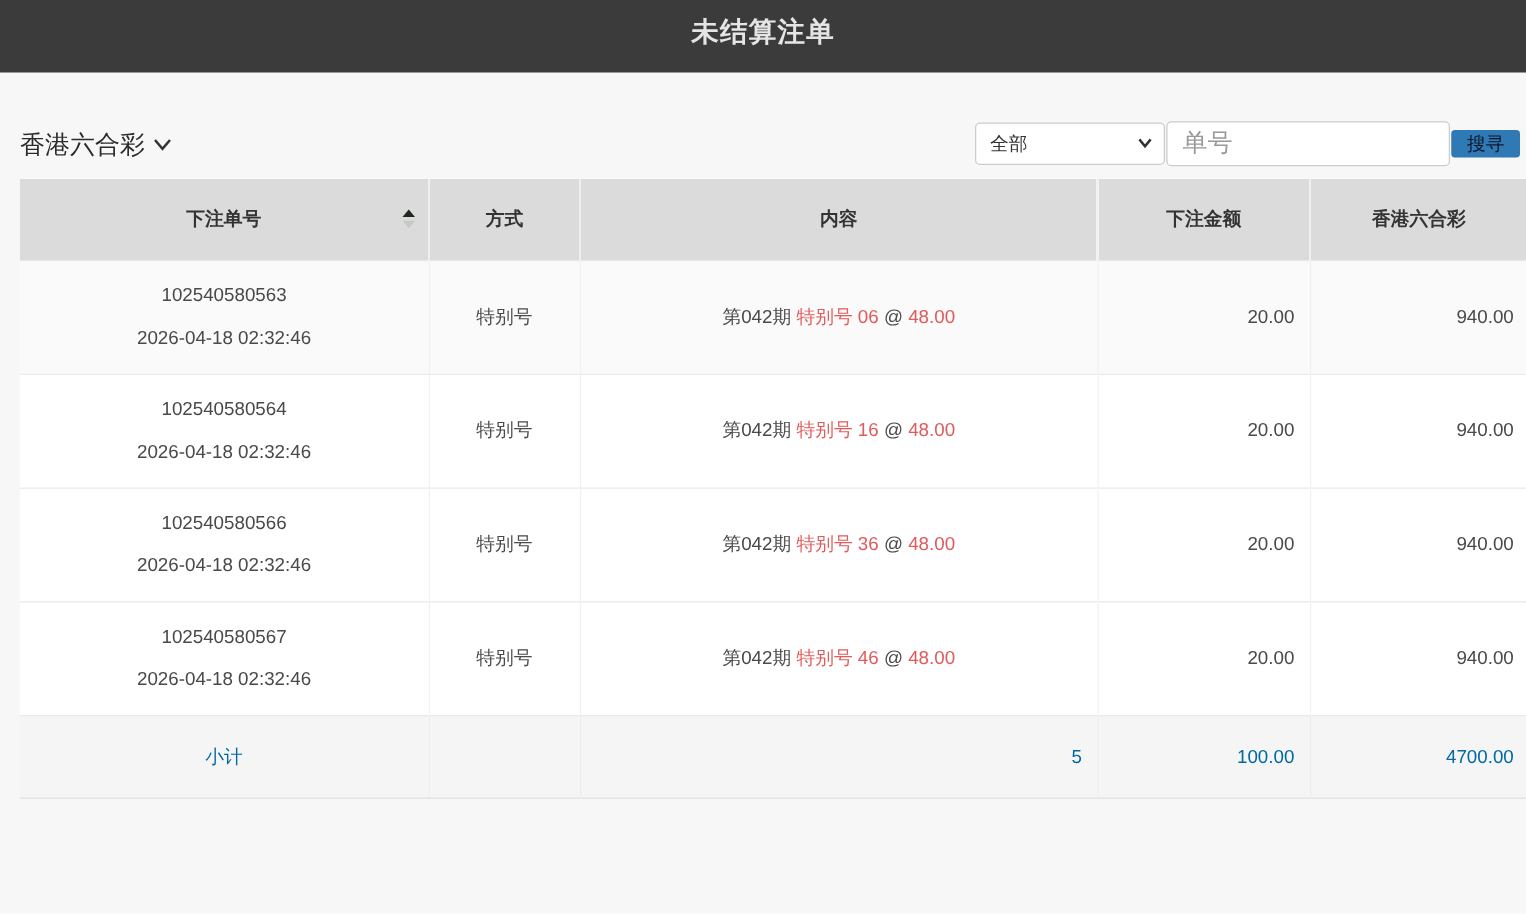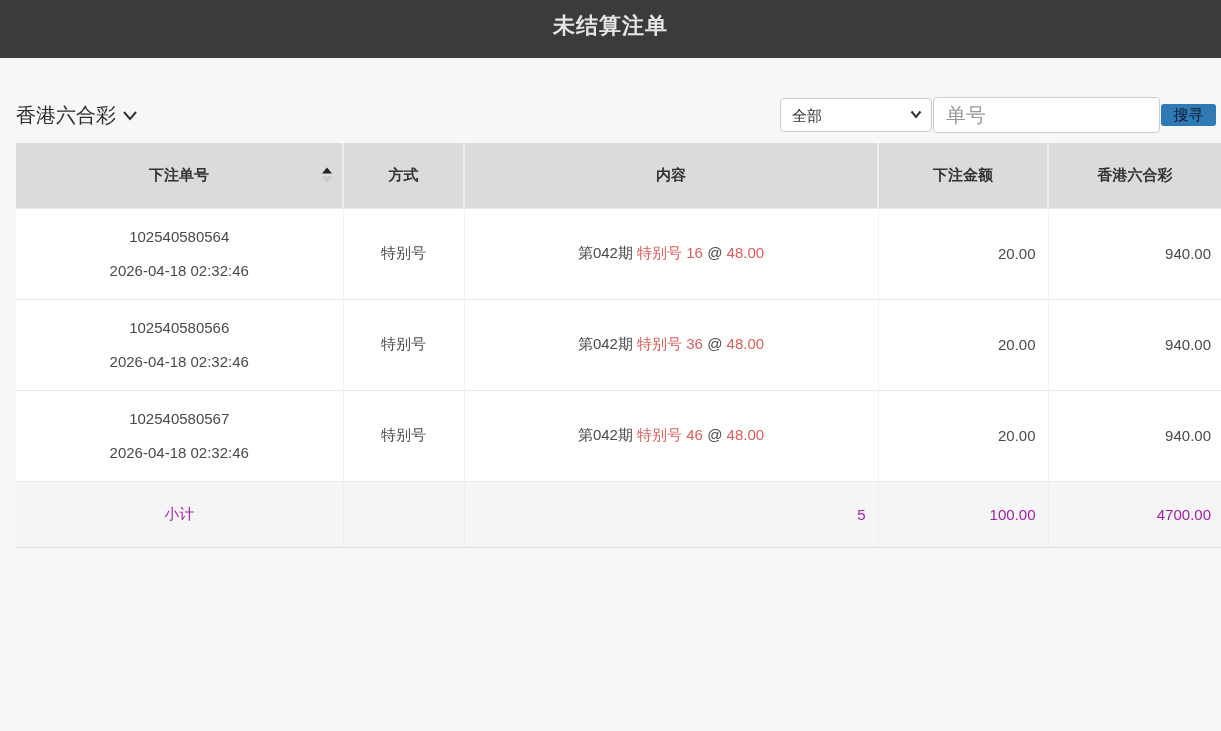--- a/index.html
+++ b/index.html
@@ -70,21 +70,21 @@
   }
   tbody td:first-child{border-left:none;}
   tbody tr.row-hl td{background:#fafafa;}
   .cell-id div{line-height:34px;}
   .num-cell{text-align:right;padding-right:12px;}
   .win-cell{text-align:right;padding-right:10px;}
   .bet-red{color:var(--highlight-red);}
   tfoot td{
     height:66px;background:#f5f5f5;border-top:1px solid #e9e9e9;
     border-left:1px solid #ededed;border-bottom:1px solid #dcdcdc;
-    color:#a21caf;text-align:center;vertical-align:middle;
+    color:#0369a1;text-align:center;vertical-align:middle;
   }
   tfoot td:first-child{border-left:none;}
   .caret-svg{stroke:#333;fill:none;stroke-width:2;}
 </style>
 </head>
 <body>
 
 <div class="topbar">
   <span class="topbar-title">未结算注单</span>
 </div>
@@ -132,20 +132,35 @@
             <span class="sort-down"></span>
           </span>
         </th>
         <th>方式</th>
         <th>内容</th>
         <th>下注金额</th>
         <th>香港六合彩</th>
       </tr>
     </thead>
     <tbody>
+      <tr class="row-hl">
+        <td class="cell-id">
+          <div>102540580563</div>
+          <div>2026-04-18 02:32:46</div>
+        </td>
+        <td>特别号</td>
+        <td>
+          <span>第042期</span>
+          <span class="bet-red">特别号 06</span>
+          <span>@</span>
+          <span class="bet-red">48.00</span>
+        </td>
+        <td class="num-cell">20.00</td>
+        <td class="win-cell">940.00</td>
+      </tr>
       <tr>
         <td class="cell-id">
           <div>102540580564</div>
           <div>2026-04-18 02:32:46</div>
         </td>
         <td>特别号</td>
         <td>
           <span>第042期</span>
           <span class="bet-red">特别号 16</span>
           <span>@</span>

